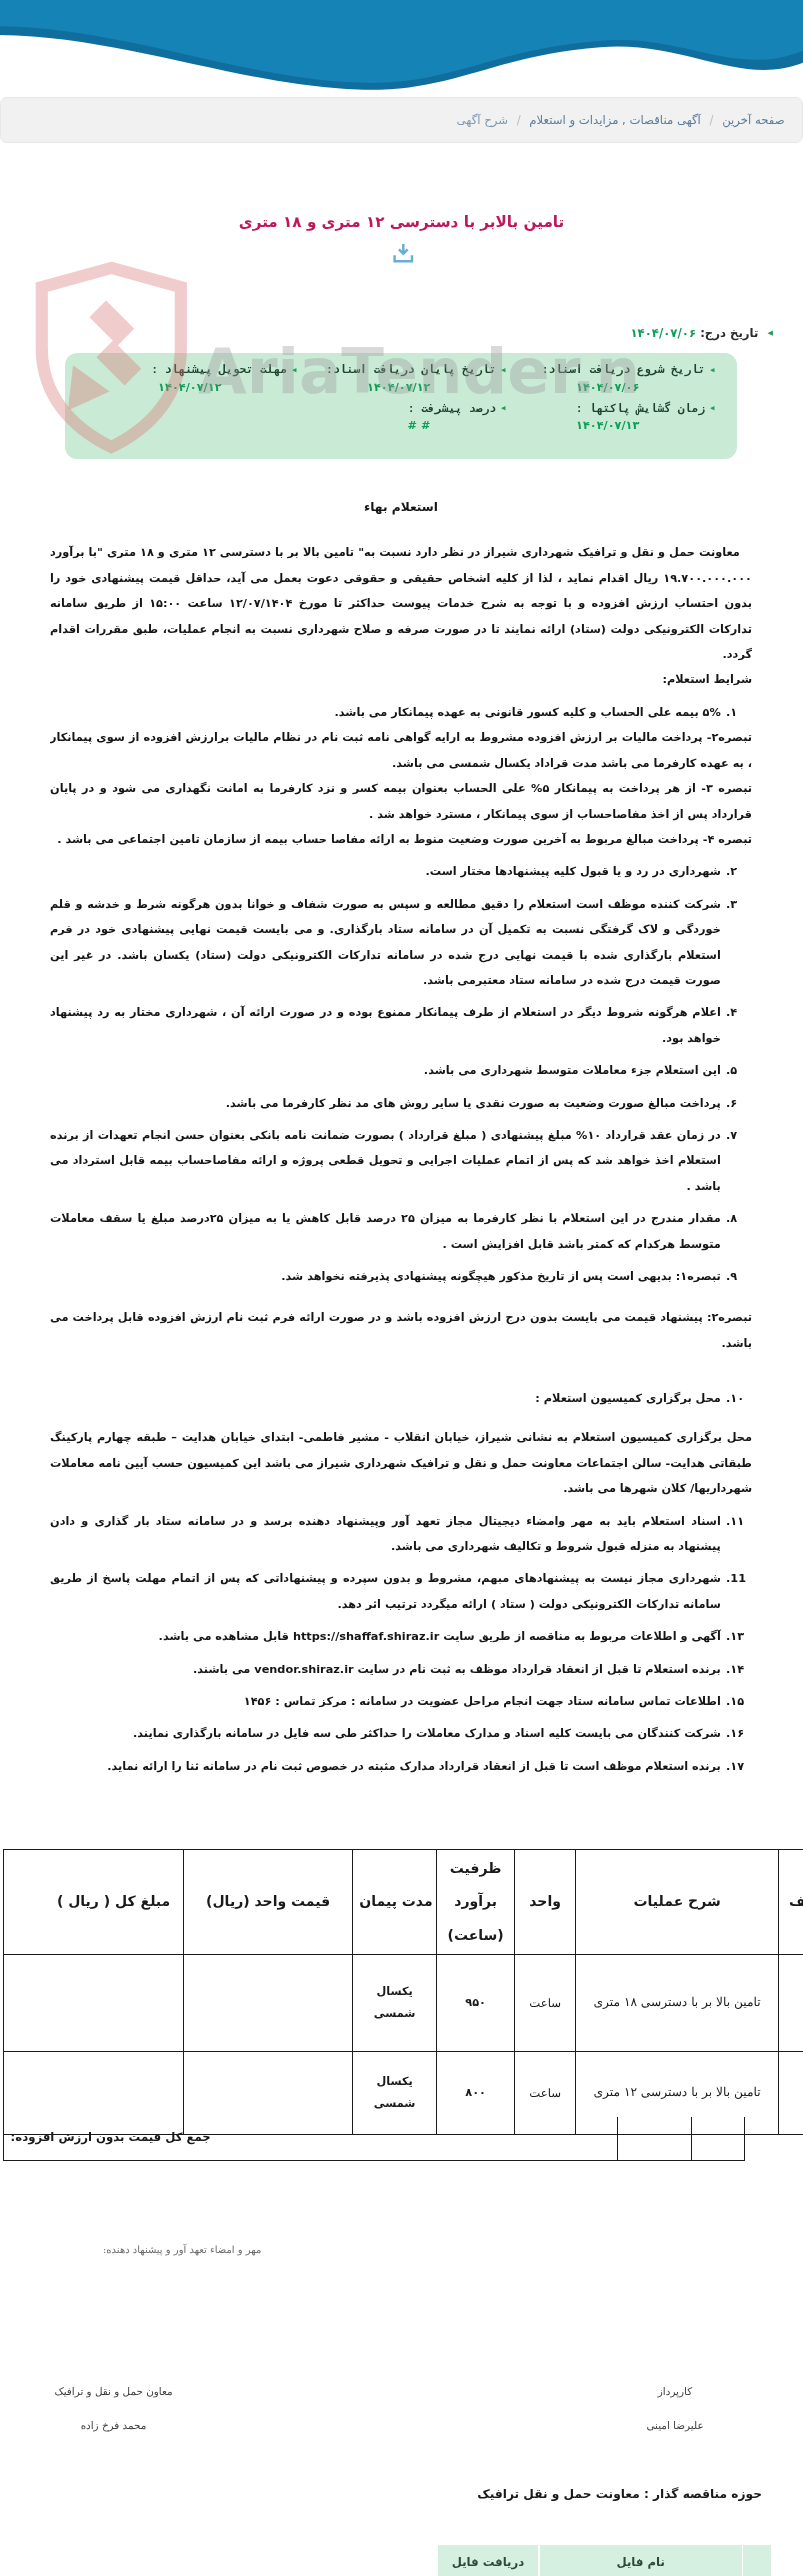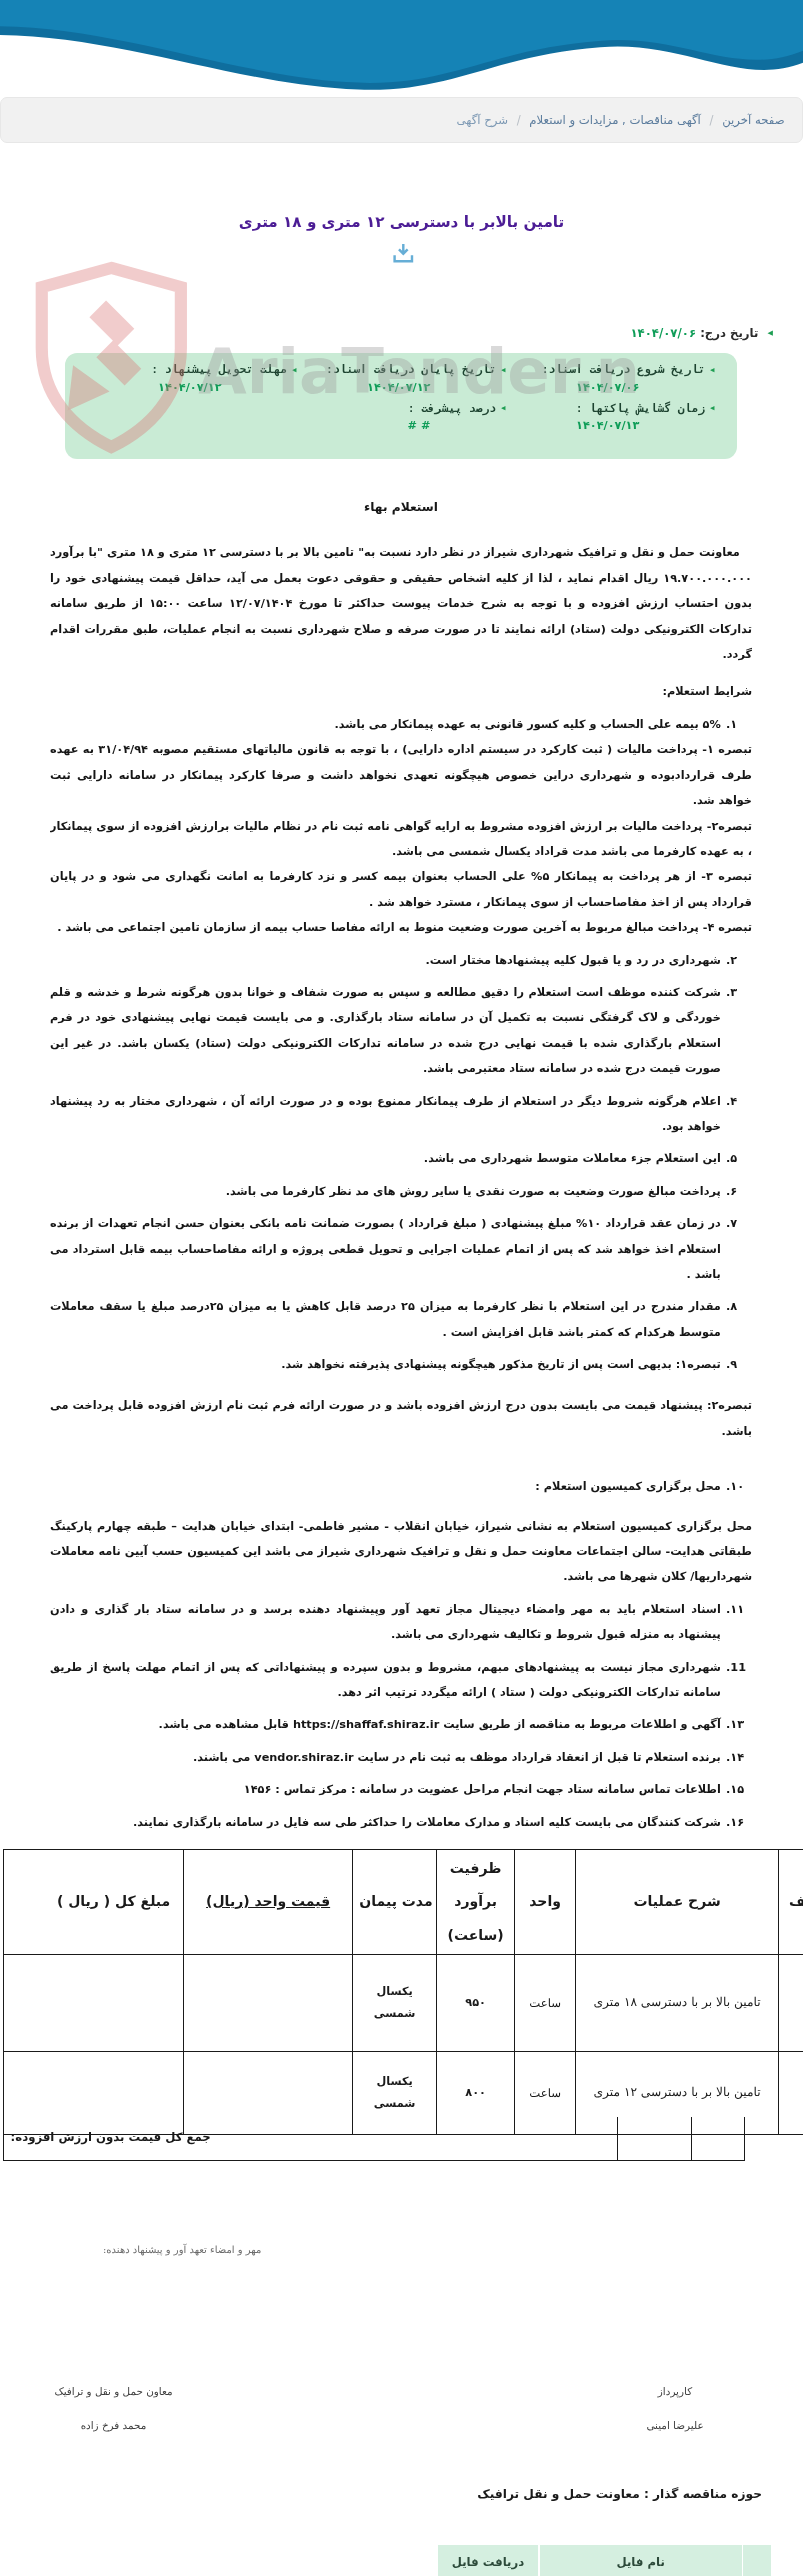--- a/index.html
+++ b/index.html
@@ -10,21 +10,21 @@
   
   .crumb{position:absolute;top:97px;left:0;width:803px;height:46px;background:#f1f1f1;
          border:0.9px solid #e7e7e7;border-radius:7px;box-sizing:border-box;
          direction:rtl;display:flex;align-items:center;padding:0 17.4px;
          font-size:11.7px;color:#5b7c9d;}
   .crumb-item{cursor:pointer;}
   .crumb-item.current{color:#7d99b4;}
   .crumb-sep{color:#b9bfc6;margin:0 8.7px;}
   
   .doc-title{position:absolute;top:203px;left:0;width:803px;text-align:center;
-             font-size:15.2px;font-weight:bold;color:#4c1d95;direction:rtl;}
+             font-size:15.2px;font-weight:bold;color:#be185d;direction:rtl;}
   .dl-btn{position:absolute;top:243px;left:392px;width:22.6px;height:21px;cursor:pointer;
           background:none;border:none;padding:0;}
   
   .watermark{position:absolute;top:261px;left:24.4px;width:618px;height:193px;
              opacity:.45;z-index:3;pointer-events:none;}
   
   .insert-date{position:absolute;top:326px;right:30px;direction:rtl;font-size:11.7px;
                font-weight:600;color:#2b2b2b;z-index:2;}
   .marker::before{content:"\25C0";color:#1e9e53;font-size:7px;vertical-align:1.7px;margin-left:5.2px;}
   .green-val{color:#0f9d58;font-weight:bold;}
@@ -32,21 +32,21 @@
   .meta-box{position:absolute;top:353px;left:65px;width:672px;height:106px;background:#c9ebd5;
             border-radius:12.2px;box-sizing:border-box;padding:10.4px 22.6px 0 22.6px;direction:rtl;z-index:1;}
   .box-row{display:grid;grid-template-columns:1fr 1fr 1fr;margin-bottom:1.7px;}
   .box-label{font-size:11.3px;font-weight:600;color:#1d4330;white-space:nowrap;font-family:Liberation Mono, monospace;}
   .box-value{font-size:11.3px;color:#0f9d58;font-weight:bold;text-align:right;
              padding-right:75px;margin-top:4.4px;margin-bottom:6.1px;}
   
   .body-wrap{position:absolute;top:494px;left:50px;width:702px;height:1349px;overflow:hidden;
              direction:rtl;font-size:11.3px;font-weight:bold;line-height:2.25;color:#161616;}
   .doc-heading{text-align:center;font-size:12.2px;margin-bottom:19px;}
-  .intro{text-align:justify;text-indent:12.2px;margin-bottom:12px;}
+  .intro{text-align:justify;text-indent:12.2px;margin-bottom:0;}
   .cond-label{margin-bottom:1.7px;}
   .cond-item{display:flex;margin-top:7px;}
   .cond-num{width:26px;flex:none;text-align:left;padding-left:5.2px;}
   .cond-text{flex:1;text-align:justify;}
   .cond-extra{text-align:justify;}
   .cond-after{text-align:justify;margin:15.7px 0 30px;}
   .cond-detail{text-align:justify;margin:14px 0 5.2px;}
   
   .items-table{position:absolute;top:1849px;left:2.6px;width:742px;border-collapse:collapse;
                direction:rtl;table-layout:fixed;}
@@ -153,21 +153,20 @@
 
   <div class="body-wrap">
     <div class="doc-heading">استعلام بهاء</div>
     <p class="intro">معاونت حمل و نقل و ترافیک شهرداری شیراز در نظر دارد نسبت به" تامین بالا بر با دسترسی ۱۲ متری و ۱۸ متری "با برآورد   ۱۹.۷۰۰.۰۰۰.۰۰۰ ریال اقدام نماید ، لذا از کلیه اشخاص  حقیقی و حقوقی دعوت بعمل می آید، حداقل قیمت پیشنهادی خود را بدون احتساب ارزش افزوده و با توجه به شرح خدمات پیوست  حداکثر تا مورخ ۱۲/۰۷/۱۴۰۴   ساعت ۱۵:۰۰ از طریق سامانه تدارکات الکترونیکی دولت (ستاد) ارائه نمایند تا در صورت صرفه و صلاح شهرداری نسبت به انجام عملیات، طبق مقررات اقدام گردد.</p>
     <div class="cond-label">شرایط استعلام:</div>
     <div id="cond-list">
         <div class="cond-item">
           <span class="cond-num">۱.</span>
           <div class="cond-text">۵% بیمه علی الحساب و کلیه کسور قانونی به عهده پیمانکار می باشد.</div>
         </div>
-        <div class="cond-extra">تبصره ۱- پرداخت مالیات ( ثبت کارکرد در سیستم اداره دارایی) ، با توجه به قانون مالیاتهای مستقیم مصوبه ۳۱/۰۴/۹۴ به عهده طرف قراردادبوده و شهرداری دراین خصوص هیچگونه تعهدی نخواهد داشت و صرفا کارکرد پیمانکار در سامانه دارایی ثبت خواهد شد.</div>
         <div class="cond-extra">تبصره۲- پرداخت مالیات بر ارزش افزوده مشروط به ارایه گواهی نامه ثبت نام در نظام مالیات برارزش افزوده از سوی پیمانکار ، به عهده کارفرما می باشد مدت قراداد یکسال شمسی می باشد.</div>
         <div class="cond-extra">تبصره ۳- از هر پرداخت به پیمانکار ۵% علی الحساب بعنوان بیمه کسر و نزد کارفرما به امانت نگهداری می شود و در پایان قرارداد پس از اخذ مفاصاحساب از سوی پیمانکار ، مسترد خواهد شد .</div>
         <div class="cond-extra">تبصره ۴- پرداخت مبالغ مربوط به آخرین صورت وضعیت منوط به ارائه مفاصا حساب بیمه از سازمان تامین اجتماعی می باشد .</div>
         <div class="cond-item">
           <span class="cond-num">۲.</span>
           <div class="cond-text">شهرداری در رد و یا قبول  کلیه پیشنهادها مختار است.</div>
         </div>
         <div class="cond-item">
           <span class="cond-num">۳.</span>
           <div class="cond-text">شرکت کننده موظف است استعلام را دقیق مطالعه و سپس به صورت شفاف و خوانا بدون هرگونه شرط  و خدشه و قلم خوردگی و لاک گرفتگی نسبت به تکمیل آن در سامانه ستاد بارگذاری. و می بایست قیمت نهایی پیشنهادی خود در فرم استعلام  بارگذاری شده با قیمت نهایی درج  شده در سامانه تدارکات الکترونیکی دولت (ستاد) یکسان باشد. در غیر این صورت قیمت درج شده در سامانه ستاد معتبرمی باشد.</div>
@@ -234,21 +233,21 @@
   </div>
 
   <table class="items-table">
     <thead>
         <tr id="items-table-head">
           <th style="width: 50px;">ردیف</th>
           <th style="width: 195px;">شرح عملیات</th>
           <th style="width: 53px;">واحد</th>
           <th style="width: 70px;">ظرفیت برآورد (ساعت)</th>
           <th style="width: 76px; text-align: right;">مدت پیمان</th>
-          <th style="width: 161px; text-decoration: underline;">قیمت واحد (ریال)</th>
+          <th style="width: 161px;">قیمت واحد (ریال)</th>
           <th style="width: 132px; padding-left: 44px;">مبلغ کل ( ریال )</th>
         </tr>
       </thead>
     <tbody id="items-table-body">
         <tr class="tr-item1">
           <td class="cell-serif">۱</td>
           <td class="cell-desc">تامین بالا بر با دسترسی ۱۸ متری</td>
           <td class="cell-serif">ساعت</td>
           <td class="cell-bold">۹۵۰</td>
           <td class="cell-bold">یکسال شمسی</td>

